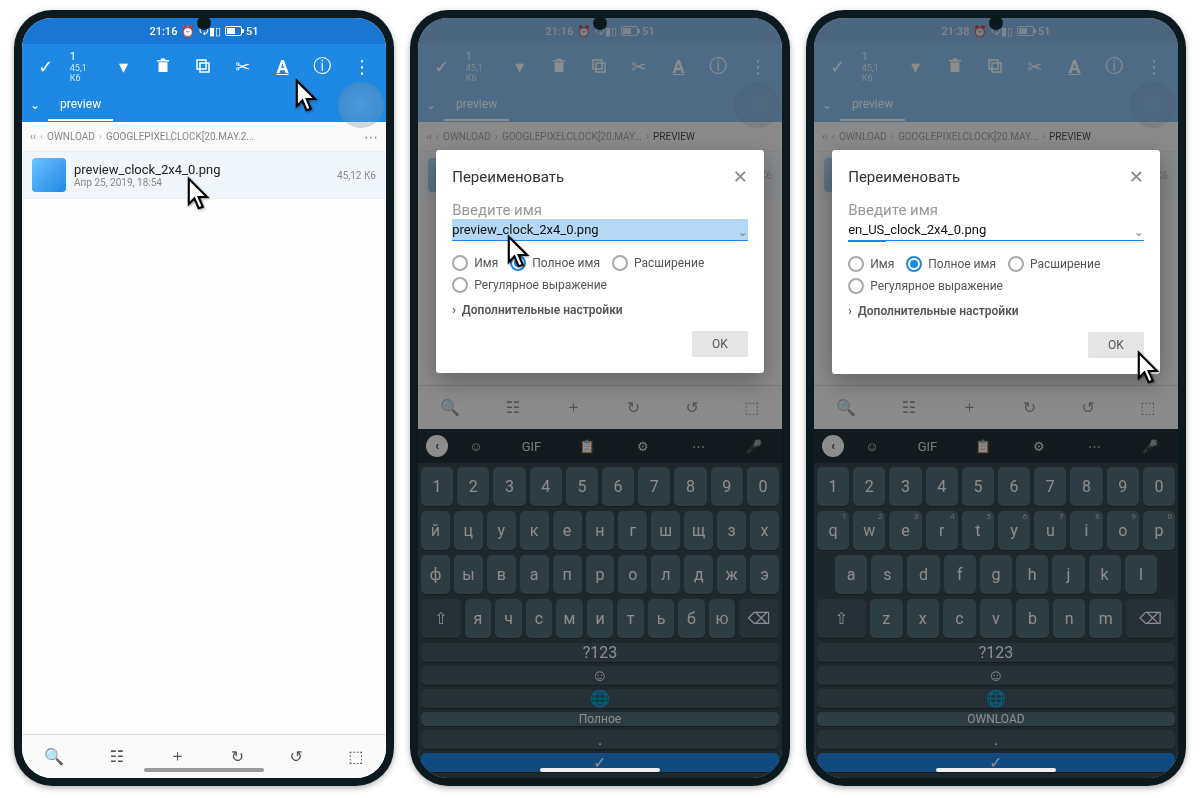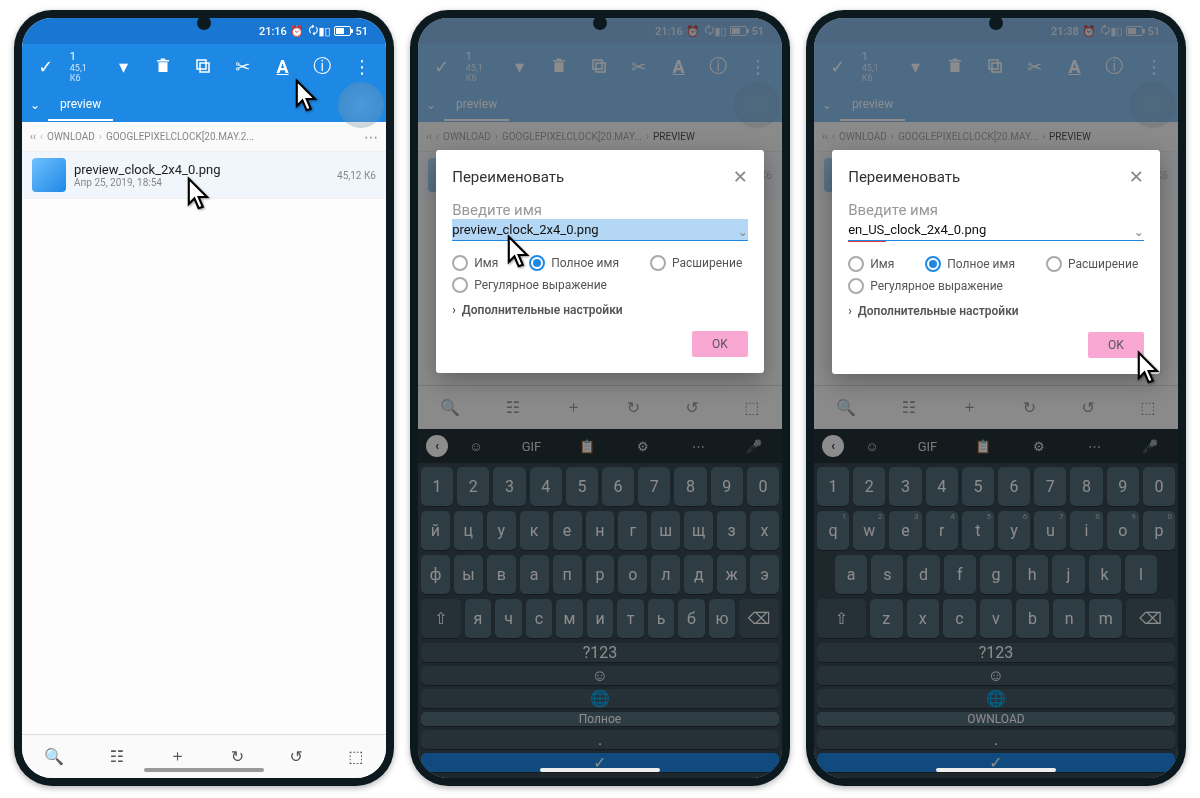--- a/index.html
+++ b/index.html
@@ -3,21 +3,21 @@
 <meta charset="utf-8">
 <style>
 * { box-sizing: border-box; margin: 0; padding: 0; font-family: Roboto, Arial, sans-serif; -webkit-font-smoothing: antialiased; }
 body { background: #fff; padding: 10px; display: flex; gap: 16px; justify-content: center; }
 
 .phone { width: 380px; height: 776px; background: #0c1a20; border-radius: 38px; padding: 8px; position: relative; box-shadow: 0 2px 6px rgba(0,0,0,.3); }
 .screen { width: 100%; height: 100%; background: #fff; border-radius: 30px; overflow: hidden; position: relative; display: flex; flex-direction: column; }
 .notch { position: absolute; top: -2px; left: 50%; transform: translateX(-50%); width: 14px; height: 14px; background: #0c1a20; border-radius: 50%; z-index: 50; }
 .hb { position: absolute; bottom: 6px; left: 50%; transform: translateX(-50%); width: 120px; height: 4px; background: #999; border-radius: 3px; z-index: 40; }
 
-.sb { height: 26px; display: flex; align-items: center; justify-content: flex-end; padding: 0 18px; font-size: 11px; font-weight: 500; }
+.sb { height: 26px; display: flex; align-items: center; justify-content: center; padding: 0 18px; font-size: 11px; font-weight: 500; }
 .sb .l, .sb .r { display: flex; align-items: center; gap: 4px; }
 .sb-blue { background: #1976d2; color: #fff; }
 .sb-dim { background: rgba(25,118,210,.5); color: rgba(255,255,255,.8); }
 .bat { display: inline-flex; align-items: center; gap: 1px; }
 .bat .bb { width: 17px; height: 10px; border: 1px solid currentColor; border-radius: 2px; position: relative; }
 .bat .bb::after { content: ''; position: absolute; right: -3px; top: 2px; width: 2px; height: 4px; background: currentColor; border-radius: 0 1px 1px 0; }
 .bat .bf { position: absolute; left: 1px; top: 1px; bottom: 1px; width: 50%; background: currentColor; }
 
 .ab { background: #1e88e5; color: #fff; display: flex; align-items: center; padding: 0 4px; height: 44px; }
 .ab-dim { background: rgba(30,136,229,.5); }
@@ -46,27 +46,27 @@
 
 .ovl { position: absolute; inset: 0; background: rgba(0,0,0,.45); z-index: 20; }
 .dlg { position: absolute; left: 5%; right: 5%; top: 132px; background: #fff; border-radius: 3px; box-shadow: 0 8px 24px rgba(0,0,0,.3); padding: 16px; z-index: 25; }
 .dlg .hd { display: flex; justify-content: space-between; align-items: center; font-size: 15px; color: #333; margin-bottom: 14px; }
 .dlg .x { font-size: 18px; color: #888; cursor: pointer; }
 .dlg .lbl { font-size: 15px; color: #999; }
 .dlg .inp { width: 100%; border: none; border-bottom: 1.5px solid #1e88e5; font-size: 13px; padding: 3px 18px 3px 0; color: #111; outline: none; }
 .dlg .inp.sel { background: #b3d7f5; }
 .dlg .inpwrap { position: relative; margin-bottom: 14px; }
 .dlg .inpwrap .chev { position: absolute; right: 0; top: 6px; color: #888; font-size: 12px; }
-.dlg .rrow { display: flex; flex-wrap: wrap; gap: 6px 31px; margin-bottom: 10px; }
+.dlg .rrow { display: flex; flex-wrap: wrap; gap: 6px 12px; margin-bottom: 10px; }
 .dlg .ropt { display: flex; align-items: center; gap: 6px; font-size: 12px; color: #555; }
 .dlg .r { width: 16px; height: 16px; border: 2px solid #aaa; border-radius: 50%; display: flex; align-items: center; justify-content: center; }
 .dlg .r.on { border-color: #1e88e5; }
 .dlg .r.on::after { content: ''; width: 8px; height: 8px; background: #1e88e5; border-radius: 50%; }
 .dlg .more { font-size: 12px; font-weight: 600; color: #555; display: flex; align-items: center; gap: 6px; margin: 8px 0 14px; }
-.dlg .ok { float: right; background: #f9a8d4; padding: 6px 20px; font-size: 12px; color: #555; border: none; border-radius: 2px; }
+.dlg .ok { float: right; background: #e5e5e5; padding: 6px 20px; font-size: 12px; color: #555; border: none; border-radius: 2px; }
 .dlg .red { display: block; width: 38px; height: 2px; background: #e53935; margin-top: -1px; }
 
 .kbwrap { background: #263238; }
 .kb-tb { height: 34px; display: flex; align-items: center; color: #ddd; font-size: 13px; }
 .kb-tb .i { flex: 1; text-align: center; }
 .kb-tb .circ { width: 22px; height: 22px; border-radius: 50%; background: #fff; color: #263238; display: flex; align-items: center; justify-content: center; font-size: 12px; font-weight: 700; margin-left: 8px; }
 .kb { background: #37474f; padding: 4px 3px 6px; }
 .kb-row { display: flex; gap: 4px; margin-bottom: 5px; }
 .kb-row:last-child { margin-bottom: 0; flex-direction: column; }
 .key { flex: 1; height: 39px; background: #546e7a; color: #fff; border-radius: 5px; display: flex; align-items: center; justify-content: center; font-size: 16px; box-shadow: 0 1px 0 rgba(0,0,0,.3); position: relative; }

